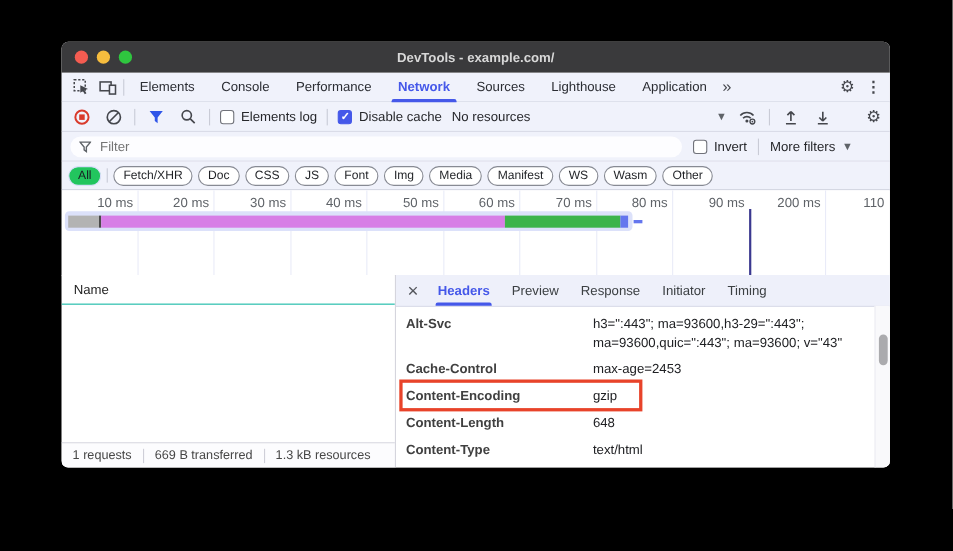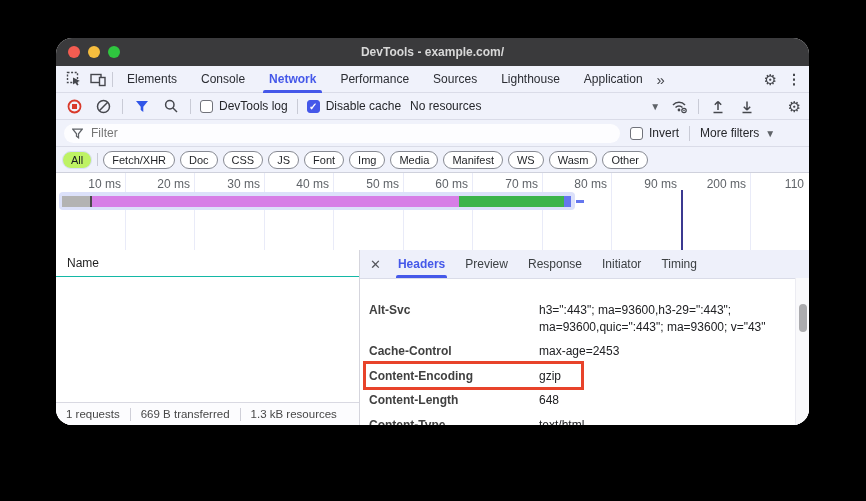--- a/index.html
+++ b/index.html
@@ -1,17 +1,17 @@
 <!DOCTYPE html>
 <html style="--accent: #4558e9; --highlight-box: #e8432a; --record-red: #d93a2b; --waterfall-gray: #b3b3b3; --waterfall-magenta: #d77ee6; --waterfall-green: #3cb44b; --waterfall-blue: #6476ee; --event-line: #3b3990;"><head>
 <meta charset="utf-8">
 <style>
   html,body{margin:0;padding:0;}
   body{width:866px;height:501px;background:#000;font-family:"Liberation Sans",sans-serif;position:relative;overflow:hidden;}
-  .win{position:absolute;left:56px;top:38px;width:753px;height:387px;background:#fff;border-radius:16px;overflow:hidden;font-size:12px;color:#202124;}
+  .win{position:absolute;left:56px;top:38px;width:753px;height:387px;background:#fff;border-radius:6px;overflow:hidden;font-size:12px;color:#202124;}
 
   
   .titlebar{height:28px;background:#3a3a3c;display:flex;align-items:center;justify-content:center;position:relative;}
   .titlebar .title{color:#d8d8d8;font-weight:bold;font-size:12px;}
   .lights{position:absolute;left:12px;top:8px;display:flex;gap:8px;}
   .light{width:12px;height:12px;border-radius:50%;}
   .light.red{background:#f45c51;} .light.yellow{background:#f6bd3e;} .light.green{background:#2fc63f;}
 
   
   .bar{background:#f0f2fb;border-bottom:1px solid #dadce8;display:flex;align-items:center;box-sizing:border-box;}
@@ -36,21 +36,21 @@
 
   
   .filterrow{height:27px;padding:0 8px;gap:10px;}
   .filter-pill{flex:0 0 556px;height:19px;background:#fdfdff;border-radius:10px;display:flex;align-items:center;gap:6px;padding:0 8px;box-sizing:border-box;}
   .filter-pill input{border:none;outline:none;background:transparent;font-family:"Liberation Sans",sans-serif;font-size:12px;flex:1;color:#202124;}
   .morefilters{display:flex;align-items:center;gap:6px;white-space:nowrap;color:#26272b;}
 
   
   .chipsrow{height:26px;padding:0 6px;gap:5px;border-bottom:1px solid #cfd1dc;}
   .chip{padding:2px 8px;border:1px solid #878a93;border-radius:10px;background:#fff;font-size:11px;color:#1f2125;white-space:nowrap;line-height:12px;}
-  .chip.sel{background:#bef264;border-color:#d9defa;color:#191b22;}
+  .chip.sel{background:#22c55e;border-color:#d9defa;color:#191b22;}
 
   
   .overview{position:relative;height:77px;background:#fff;border-bottom:1px solid #e4e4ec;overflow:hidden;}
   .grid{position:absolute;top:0;bottom:0;width:1px;background:#e9ebf8;}
   .tick{position:absolute;top:4px;width:66px;text-align:right;font-size:12px;color:#5f6368;}
   .eventline{position:absolute;top:17px;bottom:0;width:2px;background:var(--event-line);}
   .halo{position:absolute;left:3px;top:19px;width:516px;height:18px;background:#dce1fa;border-radius:4px;}
   .seg{position:absolute;top:23px;height:11px;}
 
   
@@ -59,21 +59,21 @@
   .namehdr{height:26px;line-height:26px;padding-left:11px;border-bottom:1px solid #14b8a6;color:#1f1f1f;}
   .reqrow{height:23px;display:flex;align-items:center;gap:7px;padding-left:8px;background:#e1e1e2;}
   .statusbar{position:absolute;left:0;right:0;bottom:0;height:22px;border-top:1px solid #d9d9e2;background:#fcfcfe;display:flex;align-items:center;gap:10px;padding:0 10px;font-size:11.5px;color:#474747;}
   .sdiv{width:1px;height:13px;background:#cfcfd8;}
 
   .rightpanel{position:absolute;left:303px;right:0;top:0;bottom:0;border-left:1px solid #d5d5dd;background:#fff;box-sizing:border-box;}
   .dtabs{height:28px;background:#eef0fa;border-bottom:1px solid #dadce8;display:flex;align-items:center;padding:0 10px;gap:2px;}
   .dtab{padding:0 9px;height:28px;line-height:28px;color:#3c4043;position:relative;white-space:nowrap;}
   .dtab.sel{color:var(--accent);font-weight:600;}
   .dtab.sel::after{content:"";position:absolute;left:7px;right:7px;bottom:0;height:3px;background:var(--accent);border-radius:2px 2px 0 0;}
-  .hcontent{position:absolute;left:0;right:0;top:28px;bottom:0;padding-top:20px;overflow:hidden;}
+  .hcontent{position:absolute;left:0;right:0;top:28px;bottom:0;padding-top:4px;overflow:hidden;}
   .hdr-row{display:grid;grid-template-columns:170px 1fr;padding:4px 30px 4px 9px;line-height:16.5px;}
   .hdr-name{font-weight:600;color:#404040;}
   .hdr-val{color:#202124;word-wrap:break-word;}
   .hdr-row.hl{position:relative;}
   .hl-box{position:absolute;left:3px;top:-3px;width:221px;height:29px;border:3px solid var(--highlight-box);box-sizing:border-box;pointer-events:none;}
   .scrolltrack{position:absolute;right:0;top:28px;bottom:0;width:13px;background:#f9f9fb;border-left:1px solid #ececf2;}
   .scrollthumb{position:absolute;right:2px;top:26px;width:8px;height:28px;background:#ababae;border-radius:4px;}
 
   svg{display:block;}
 </style>
@@ -100,22 +100,22 @@
     </span>
     <span class="icon-btn">
       <svg width="17" height="15" viewBox="0 0 17 15">
           <rect x="1" y="2.5" width="10" height="8" fill="none" stroke="#45474d" stroke-width="1.4"></rect>
           <rect x="9.5" y="5.5" width="5.5" height="8" fill="#f0f2fb" stroke="#45474d" stroke-width="1.4"></rect>
         </svg>
     </span>
     <span class="vdiv"></span>
     <span class="dt-tab">Elements</span>
     <span class="dt-tab">Console</span>
+    <span class="dt-tab">Performance</span>
     <span class="dt-tab sel">Network</span>
-    <span class="dt-tab">Performance</span>
     <span class="dt-tab">Sources</span>
     <span class="dt-tab">Lighthouse</span>
     <span class="dt-tab">Application</span>
     <span class="glyph" style="font-size:15px;">»</span>
     <span class="right-group">
       <span class="glyph" style="font-size:15px;">⚙</span>
       <span class="glyph" style="font-size:14px;font-weight:bold;">⋮</span>
     </span>
   </div>
 
@@ -140,21 +140,21 @@
     </span>
     <span class="icon-btn">
       <svg width="14" height="14" viewBox="0 0 14 14">
           <circle cx="5.8" cy="5.8" r="4.2" fill="none" stroke="#45474d" stroke-width="1.5"></circle>
           <line x1="9" y1="9" x2="13" y2="13" stroke="#45474d" stroke-width="1.5"></line>
         </svg>
     </span>
     <span class="vdiv"></span>
     <span class="chk-label">
       <span class="chk"></span>
-      <span>DevTools log</span>
+      <span>Elements log</span>
     </span>
     <span class="vdiv"></span>
     <span class="chk-label">
       <span class="chk on">
           <span>✓</span>
         </span>
       <span>Disable cache</span>
     </span>
     <span class="throttle">
       <span>No resources</span>

